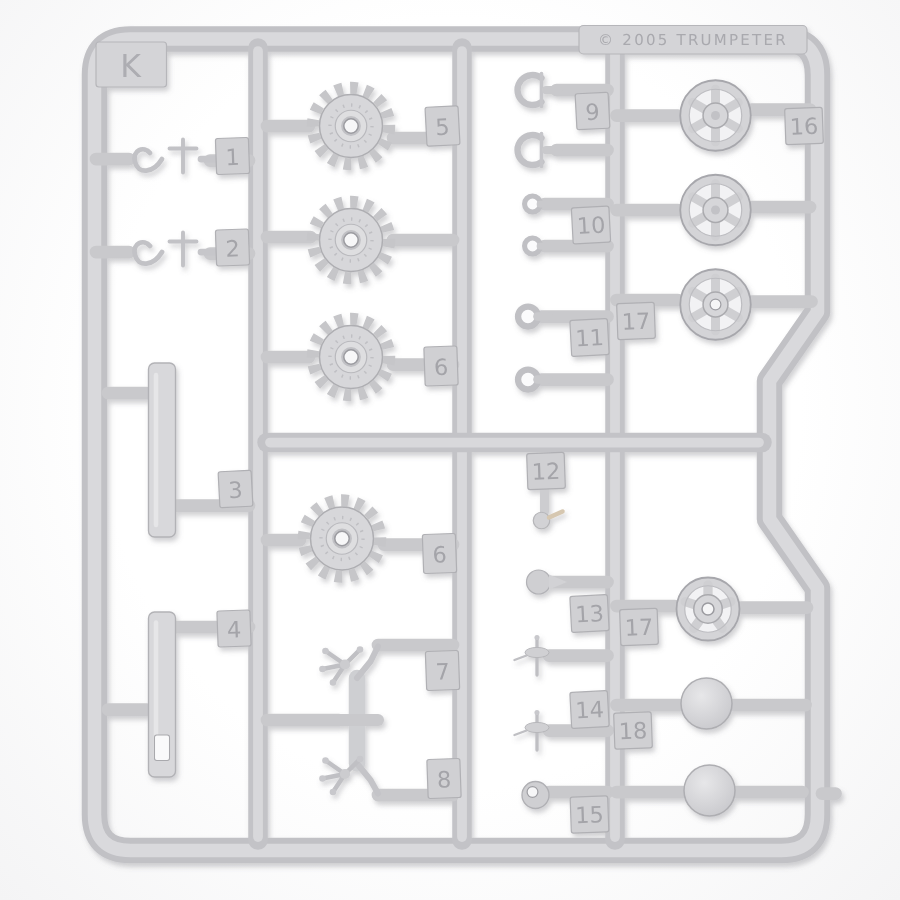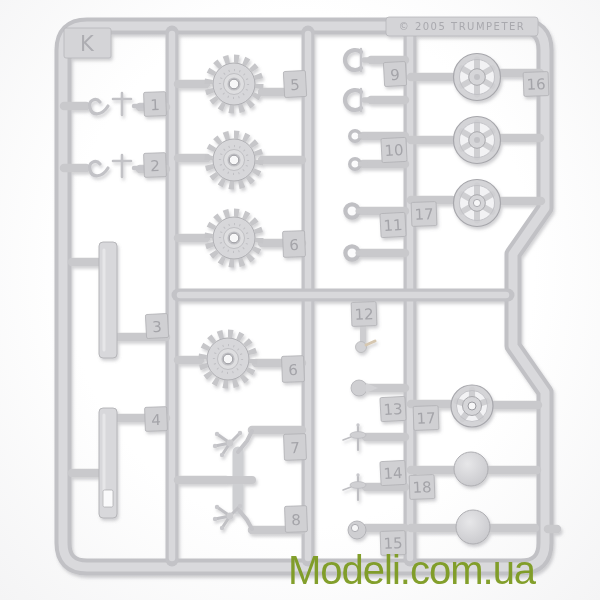--- a/index.html
+++ b/index.html
@@ -255,14 +255,13 @@
           <rect class="tagp" x="-12.5" y="-12" width="25" height="24" rx="1.5"></rect>
           <text class="tagn" y="5.5">17</text>
         </g>
     <g class="tag" transform="translate(422,487) rotate(-2)">
           <rect class="tagp" x="-12.5" y="-12" width="25" height="24" rx="1.5"></rect>
           <text class="tagn" y="5.5">18</text>
         </g>
   </g>
 </svg>
 
-<div id="watermark">Modeli.com.ua</div>
 </div>
 
 </body></html>

